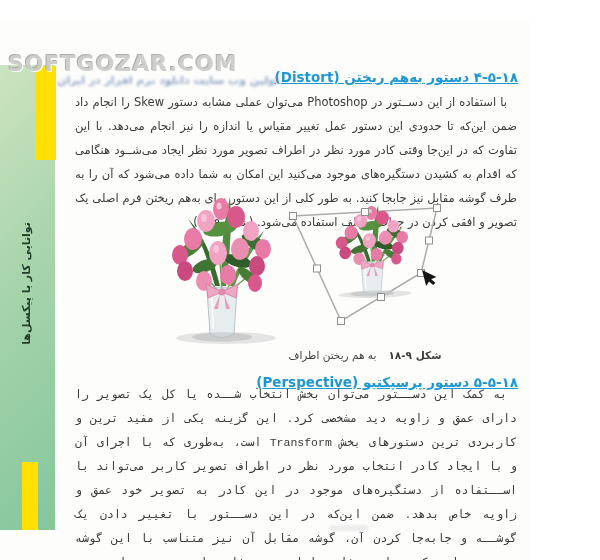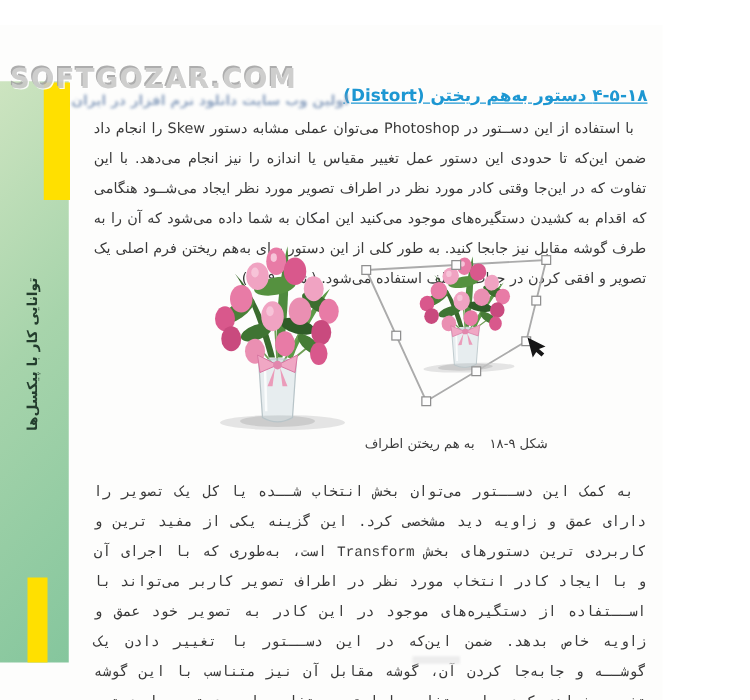--- a/index.html
+++ b/index.html
@@ -54,21 +54,21 @@
   }
   .p-distort{top:70px;height:92px;}
   .p-perspective{top:363px;height:112px;font-family:Liberation Mono, monospace;}
   
   .figure{position:absolute;left:75px;top:167px;width:515px;height:158px;}
   .caption{
     position:absolute;left:250px;top:329px;width:230px;
     direction:rtl;text-align:center;
     font-size:10.5px;color:#3c3c3c;white-space:nowrap;
   }
-  .cap-label{font-weight:normal;margin-left:12px;}
+  .cap-label{font-weight:bold;margin-left:12px;}
   .artifact{
     position:absolute;left:330px;top:505px;width:38px;height:6px;
     background:#ededed;filter:blur(1px);
   }
 </style>
 </head>
 <body>
 
 <div class="page">
 
@@ -159,16 +159,17 @@
       </g>
 
       <path d="M347,83 l4.2,16 l2.8,-4.5 l4.2,3.6 l2.2,-2.4 l-4.2,-3.4 l5.2,-2.2 Z" fill="#161616"></path>
     </svg>
   </div>
 
   <div class="caption">
     <span class="cap-label">شکل ۹-۱۸</span><span>به هم ریختن اطراف</span>
   </div>
 
+  <div class="h-sec h-perspective">۵-۵-۱۸ دستور پرسپکتیو (Perspective)</div>
   <div class="para p-perspective">به کمک این دســتور می‌توان بخش انتخاب شــده یا کل یک تصویر را دارای عمق و زاویه دید مشخصی کرد. این گزینه یکی از مفید ترین و کاربردی ترین دستورهای بخش Transform است، به‌طوری که با اجرای آن و با ایجاد کادر انتخاب مورد نظر در اطراف تصویر کاربر می‌تواند با اســتفاده از دستگیره‌های موجود در این کادر به تصویر خود عمق و زاویه خاص بدهد. ضمن این‌که در این دســتور با تغییر دادن یک گوشــه و جابه‌جا کردن آن، گوشه مقابل آن نیز متناسب با این گوشه تغییر خواهد کرد. این تفاوت اصلی‌ترین تفاوت این دستور با دستور Distort می‌باشد. (شکل ۱۰-۱۸)</div>
 
   <div class="artifact"></div>
 </div>
 
 </body></html>

